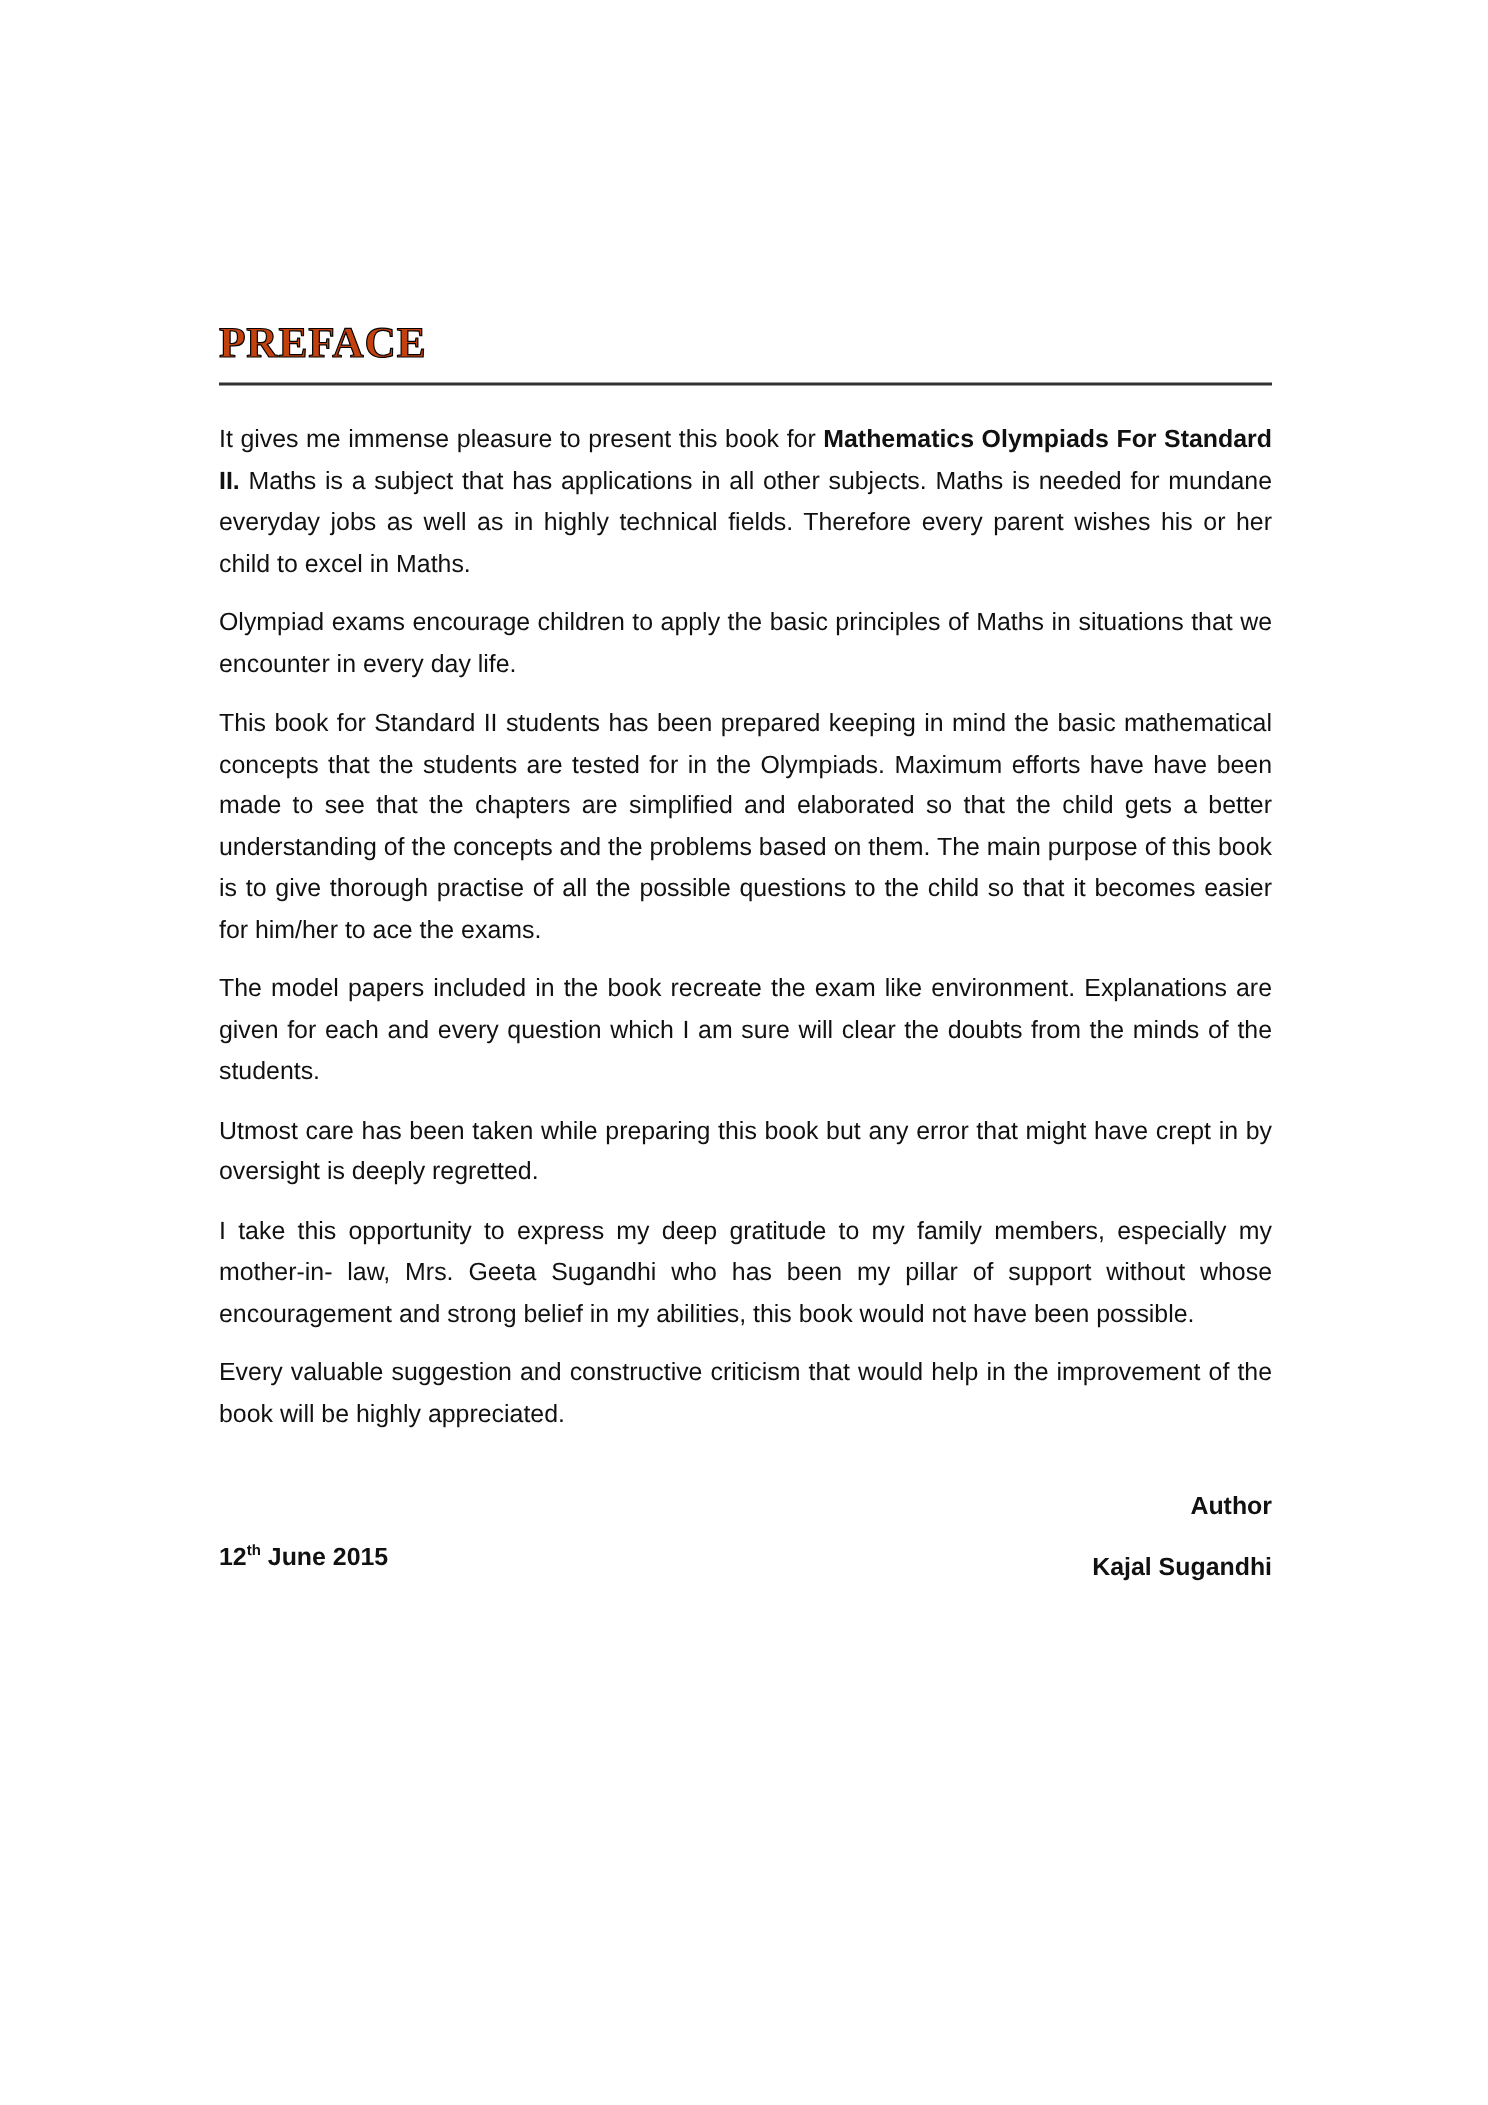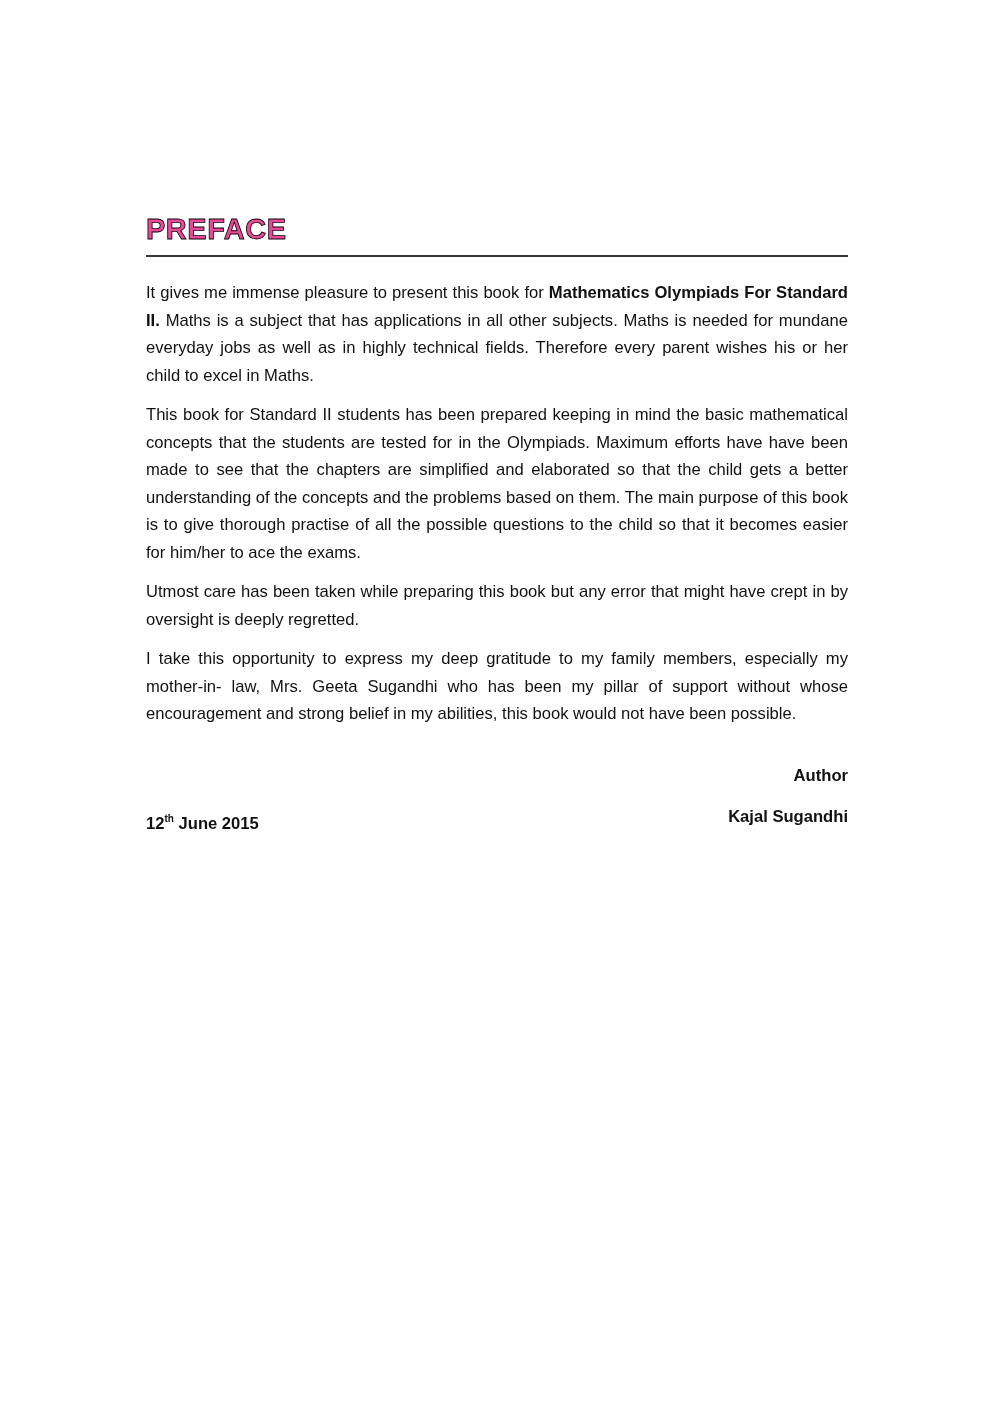--- a/index.html
+++ b/index.html
@@ -1,45 +1,48 @@
 <!DOCTYPE html>
 <html><head>
   <meta charset="utf-8">
   <style>
     html, body { margin: 0; padding: 0; background: #ffffff; }
     body { width: 992px; height: 1403px; position: relative; overflow: hidden; color: #111; }
     .page { position: absolute; left: 146px; top: 208px; width: 702px; }
     .title {
-      font-family: Liberation Sans, sans-serif;
+      font-family: Liberation Serif, serif;
       font-weight: 900; font-size: 29px; letter-spacing: 0.5px;
-      margin: 0; padding: 4px 0 9px 0; line-height: 34px; color: #ec4899;
+      margin: 0; padding: 4px 0 9px 0; line-height: 34px; color: #c2410c;
       -webkit-text-stroke: 0.8px #000;
     }
     .rule { height: 0; border-top: 2px solid #333; margin: 0 0 22px 0; }
     .body { font-family: "Liberation Sans", sans-serif; font-size: 16.6px; line-height: 27.5px; }
     .para { margin: 12px 0 8px 0; text-align: justify; }
     .para b { font-weight: bold; }
     .sign { font-family: "Liberation Sans", sans-serif; font-weight: bold; font-size: 16.6px; position: relative; height: 80px; margin-top: 38px; }
     .author { position: absolute; right: 0; top: 0; }
-    .date { position: absolute; left: 0; top: 48px; text-align: right; }
+    .date { position: absolute; left: 0; top: 34px; text-align: right; }
     .name { position: absolute; right: 0; top: 41px; }
     .date sup { font-size: 10px; vertical-align: super; line-height: 0; }
   </style>
 </head>
 <body>
 
 <div class="page">
   <h1 class="title">PREFACE</h1>
   <div class="rule"></div>
 
   <div class="body">
     <p class="para"><span>It gives me immense pleasure to present this book for </span><b>Mathematics Olympiads For Standard II.</b><span> Maths is a subject that has applications in all other subjects. Maths is needed for mundane everyday jobs as well as in highly technical fields. Therefore every parent wishes his or her child to excel in Maths.</span></p>
+    <p class="para">Olympiad exams encourage children  to apply the basic principles of Maths in situations that we encounter in every day life.</p>
     <p class="para">This book for Standard II students has been prepared keeping in mind the basic mathematical concepts that the students are tested for in the Olympiads. Maximum efforts have have been made to see that the chapters are simplified and elaborated so that the child gets a better understanding of the concepts and the problems based on them. The main purpose of this book is to give thorough practise of all the possible questions to the child so that it becomes easier for him/her to ace the exams.</p>
+    <p class="para">The model papers included in the book recreate the exam like environment. Explanations are given for each and every question which I am sure will clear the doubts from the minds of the students.</p>
     <p class="para">Utmost care has been taken while preparing this book but any error that might have crept in by oversight is deeply regretted.</p>
     <p class="para">I take  this opportunity to express my deep gratitude to my family members, especially my mother-in- law, Mrs. Geeta Sugandhi who has been my pillar of support without whose encouragement and strong belief in my abilities, this book would not have been possible.</p>
+    <p class="para">Every valuable suggestion and constructive criticism that would help in the improvement of the book will be highly appreciated.</p>
   </div>
 
   <div class="sign">
     <span class="author">Author</span>
     <span class="date"><span>12</span><sup>th</sup><span> June 2015</span></span>
     <span class="name">Kajal Sugandhi</span>
   </div>
 </div>
 
 </body></html>

